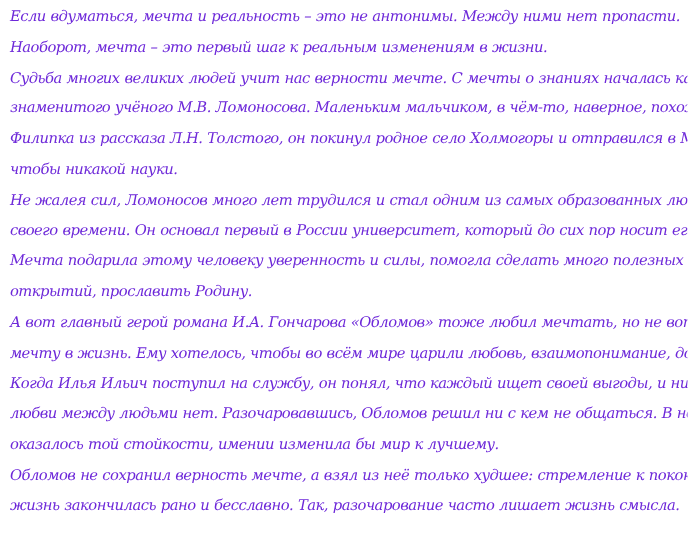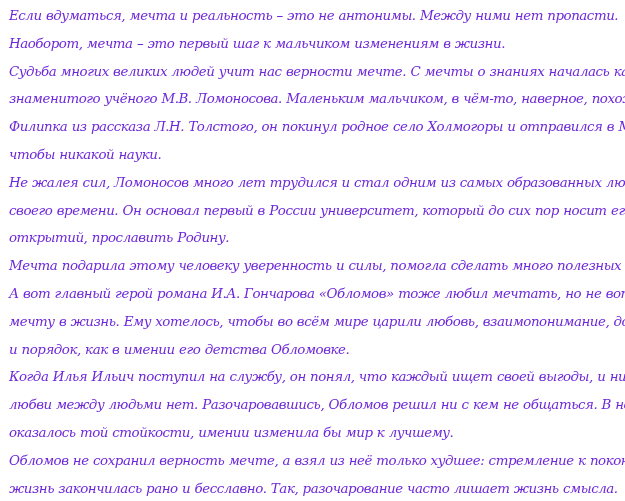--- a/index.html
+++ b/index.html
@@ -31,38 +31,37 @@
       line-height: 27.8px;
       white-space: nowrap;
     }
   </style>
 </head>
 <body>
 
 <div class="doc">
   <div class="para">
     <span class="line">Если вдуматься, мечта и реальность – это не антонимы. Между ними нет пропасти.</span>
-    <span class="line">Наоборот, мечта – это первый шаг к мальчиком изменениям в жизни.</span>
+    <span class="line">Наоборот, мечта – это первый шаг к реальным изменениям в жизни.</span>
   </div>
   <div class="para">
     <span class="line">Судьба многих великих людей учит нас верности мечте. С мечты о знаниях началась карьера</span>
     <span class="line">знаменитого учёного М.В. Ломоносова. Маленьким мальчиком, в чём-то, наверное, похожим на</span>
     <span class="line">Филипка из рассказа Л.Н. Толстого, он покинул родное село Холмогоры и отправился в Москву,</span>
     <span class="line">чтобы никакой науки.</span>
   </div>
   <div class="para">
     <span class="line">Не жалея сил, Ломоносов много лет трудился и стал одним из самых образованных людей</span>
     <span class="line">своего времени. Он основал первый в России университет, который до сих пор носит его имя.</span>
+    <span class="line">Мечта подарила этому человеку уверенность и силы, помогла сделать много полезных</span>
     <span class="line">открытий, прославить Родину.</span>
-    <span class="line">Мечта подарила этому человеку уверенность и силы, помогла сделать много полезных</span>
   </div>
   <div class="para">
     <span class="line">А вот главный герой романа И.А. Гончарова «Обломов» тоже любил мечтать, но не воплотил</span>
     <span class="line">мечту в жизнь. Ему хотелось, чтобы во всём мире царили любовь, взаимопонимание, доброта</span>
-    <span class="line">и порядок, как в имении его детства Обломовке.</span>
   </div>
   <div class="para">
     <span class="line">Когда Илья Ильич поступил на службу, он понял, что каждый ищет своей выгоды, и никакой</span>
     <span class="line">любви между людьми нет. Разочаровавшись, Обломов решил ни с кем не общаться. В нём не</span>
     <span class="line">оказалось той стойкости, имении изменила бы мир к лучшему.</span>
   </div>
   <div class="para">
     <span class="line">Обломов не сохранил верность мечте, а взял из неё только худшее: стремление к покою. Его</span>
     <span class="line">жизнь закончилась рано и бесславно. Так, разочарование часто лишает жизнь смысла.</span>
   </div>

